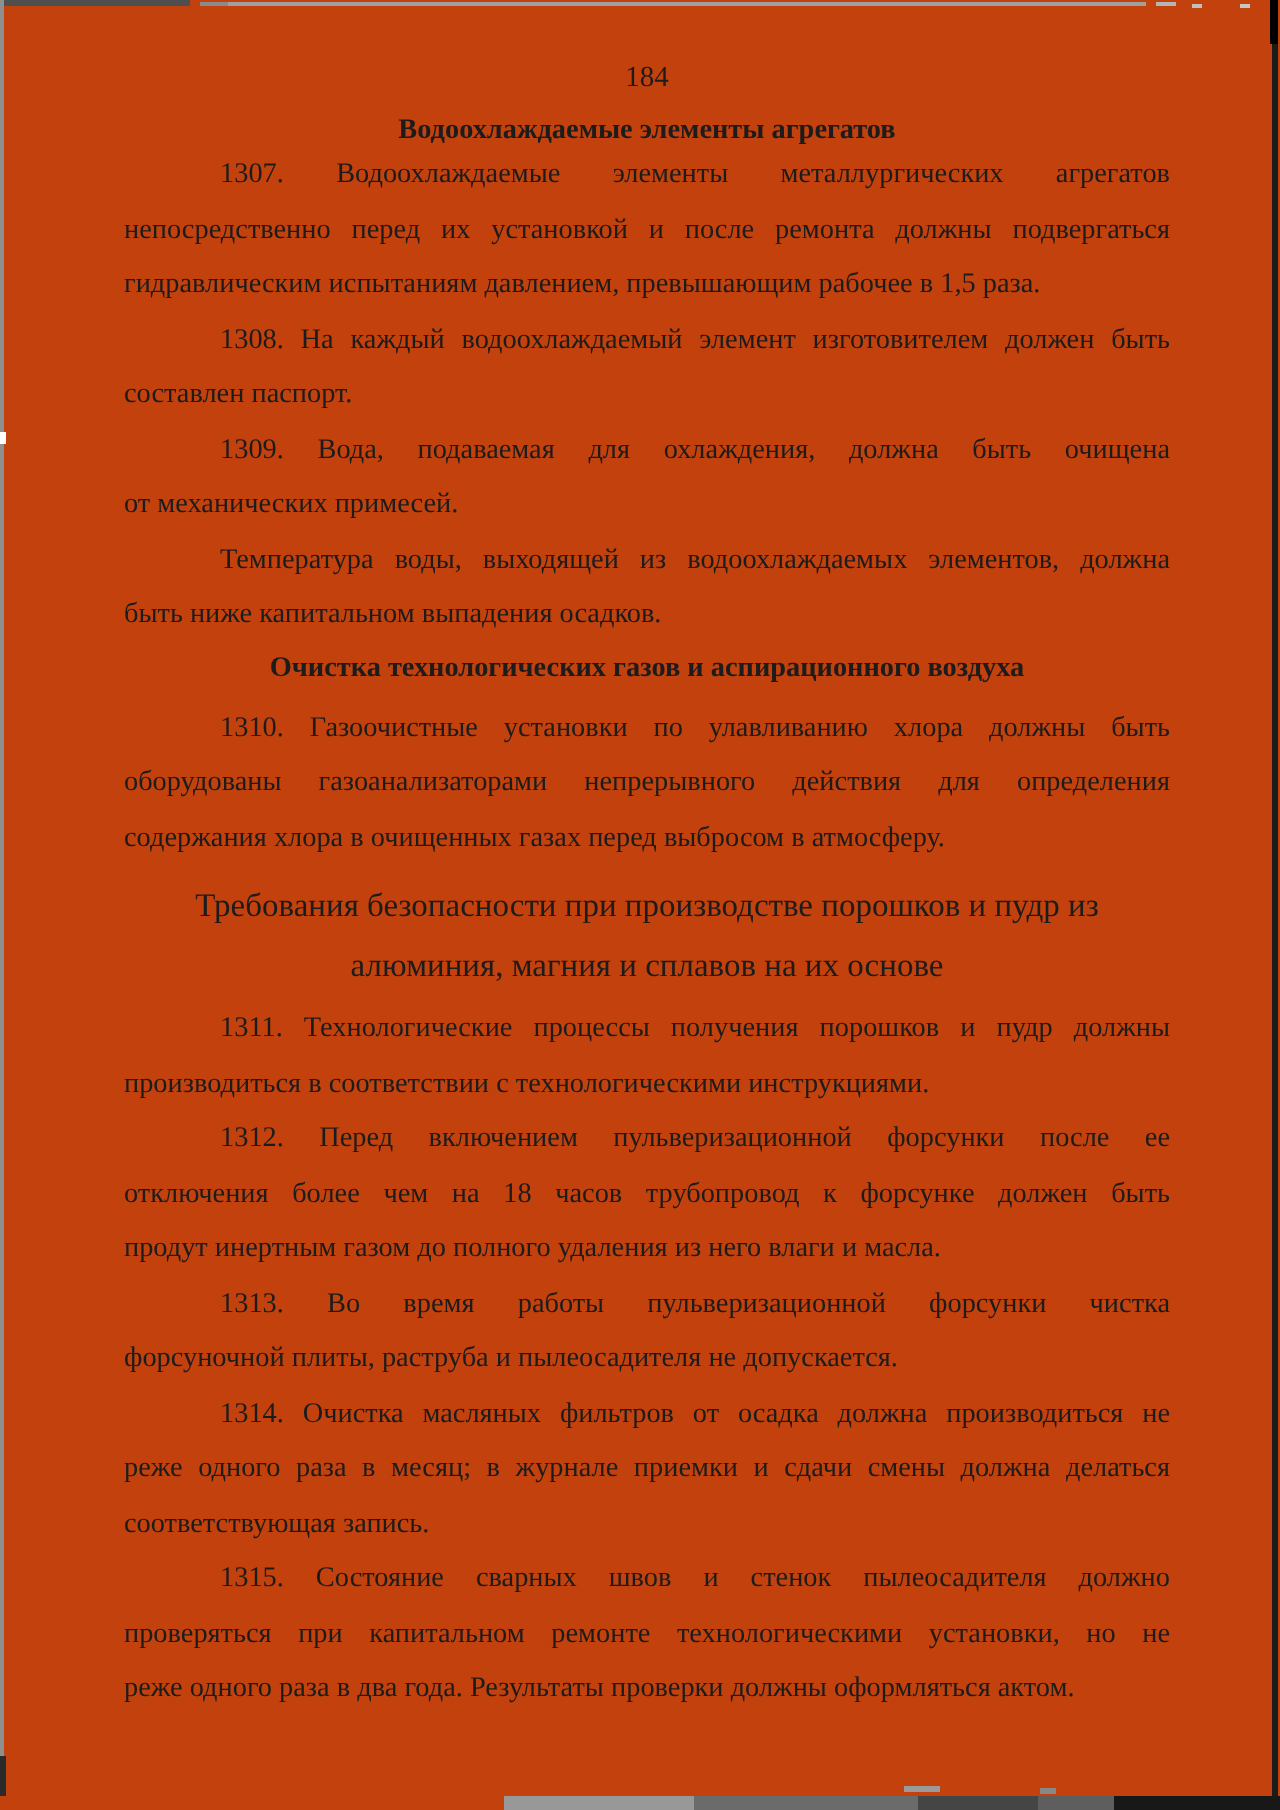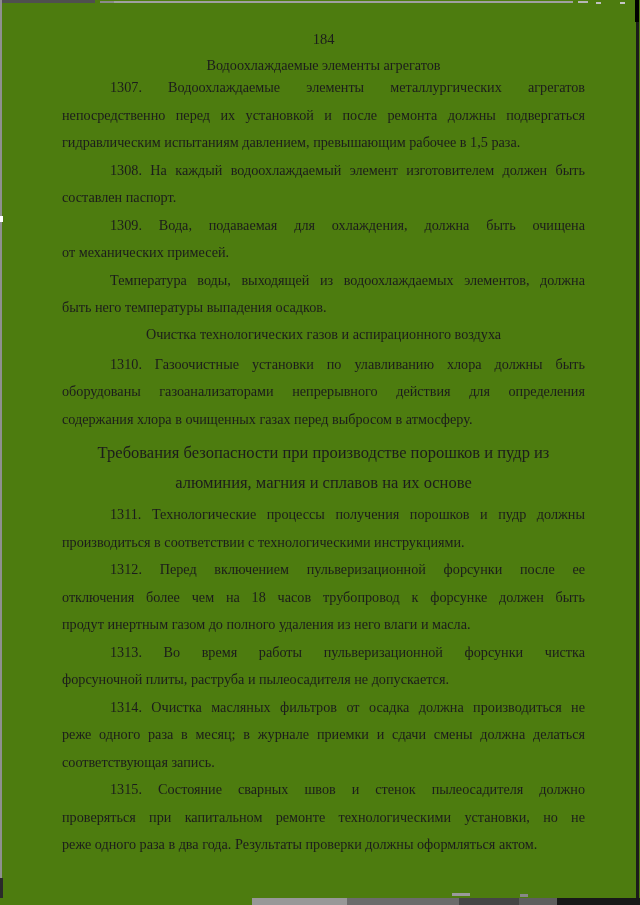--- a/index.html
+++ b/index.html
@@ -7,39 +7,39 @@
     width: 640px; height: 905px;
     background: #ffffff;
     font-family: "Liberation Serif", "DejaVu Serif", serif;
     color: #1c1c1c;
     overflow: hidden;
     position: relative;
   }
   .page {
     position: absolute; left: 0; top: 0;
     width: 640px; height: 905px;
-    background: #4d7c0f;
+    background: #c2410c;
   }
   
   .artifact { position: absolute; }
   .content {
     position: absolute;
     left: 62px; top: 0;
     width: 523px;
     font-size: 14.2px;
     line-height: 27.5px;
   }
   .pageno {
     margin-top: 31px;
     line-height: 17px;
     text-align: center;
     font-size: 14.5px;
   }
   .h-sec {
-    font-weight: normal;
+    font-weight: bold;
     text-align: center;
     line-height: 17px;
     font-size: 14.2px;
   }
   .h1-sec { margin-top: 9px; }
   .h2-sec { margin-top: 4px; }
   .h-big {
     font-weight: normal;
     text-align: center;
     font-size: 16.5px;
@@ -99,21 +99,21 @@
       <div class="ln last">составлен паспорт.</div>
     </div>
 
     <div class="para">
       <div class="ln first">1309.&nbsp;Вода, подаваемая для охлаждения, должна быть очищена</div>
       <div class="ln last">от механических примесей.</div>
     </div>
 
     <div class="para">
       <div class="ln first">Температура воды, выходящей из водоохлаждаемых элементов, должна</div>
-      <div class="ln last">быть него температуры выпадения осадков.</div>
+      <div class="ln last">быть ниже капитальном выпадения осадков.</div>
     </div>
 
     <div class="h-sec h2-sec">Очистка технологических газов и аспирационного воздуха</div>
 
     <div class="para p1310">
       <div class="ln first">1310.&nbsp;Газоочистные установки по улавливанию хлора должны быть</div>
       <div class="ln">оборудованы газоанализаторами непрерывного действия для определения</div>
       <div class="ln last">содержания хлора в очищенных газах перед выбросом в атмосферу.</div>
     </div>
 

